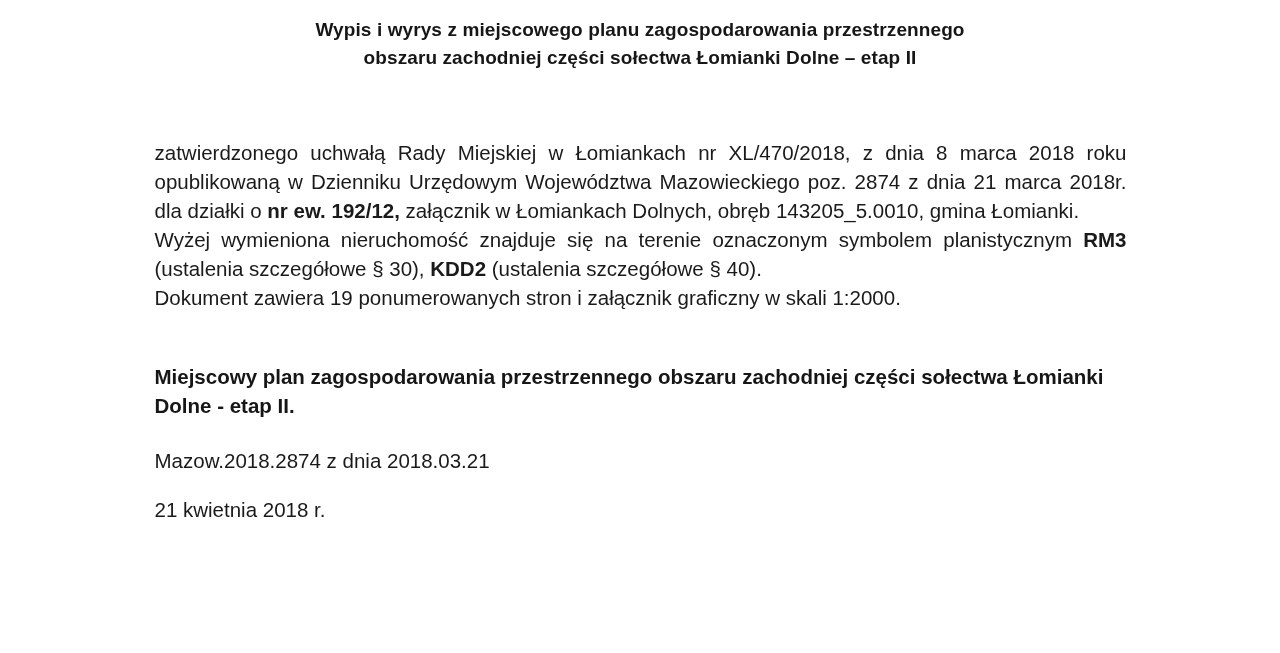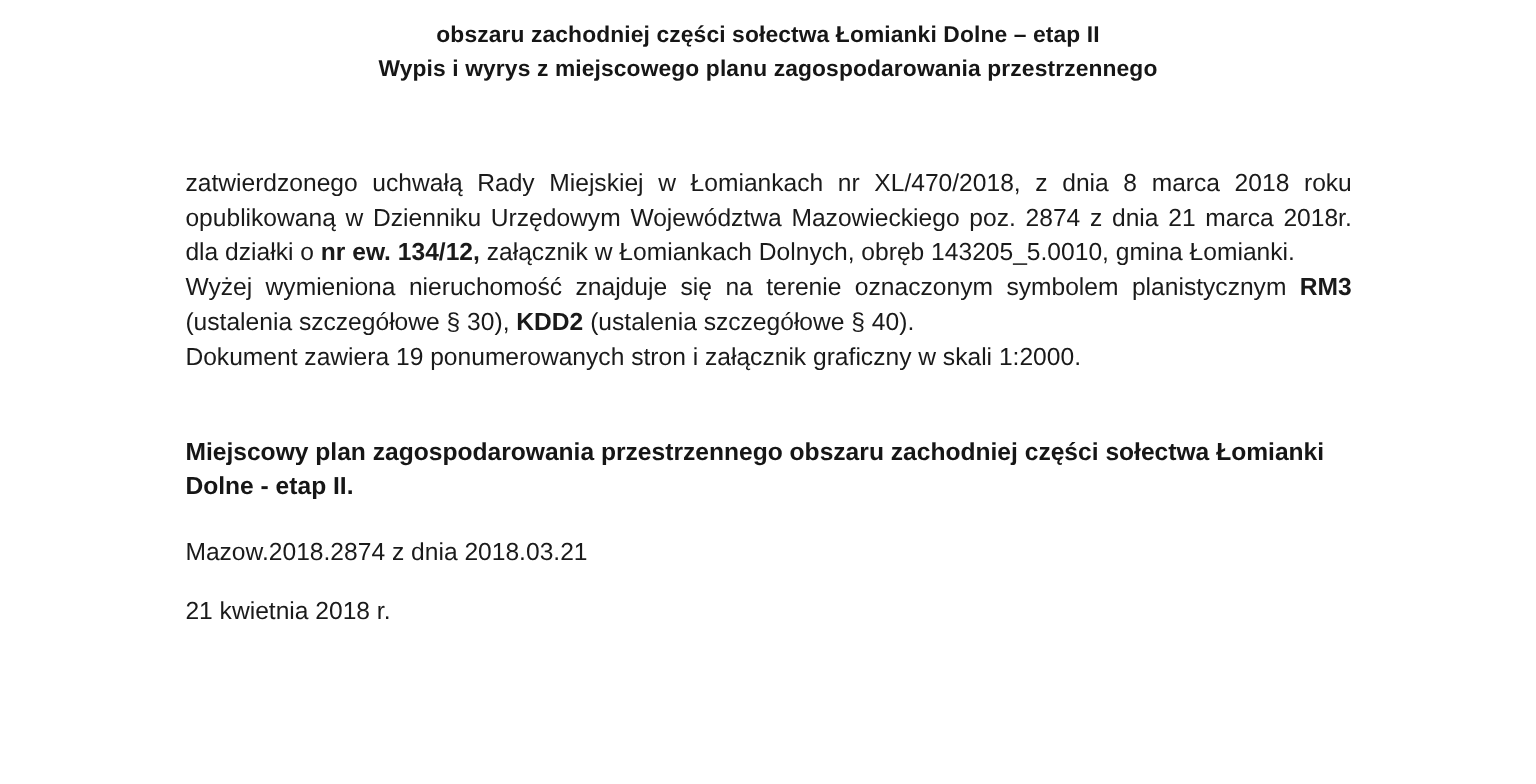--- a/index.html
+++ b/index.html
@@ -74,29 +74,29 @@
   .nowrap {
     white-space: nowrap;
   }
 </style>
 </head>
 <body>
 
 <div class="page">
 
   <div class="doc-title">
+    <span class="line">Wypis i wyrys z miejscowego planu zagospodarowania przestrzennego</span>
     <span class="line">obszaru zachodniej części sołectwa Łomianki Dolne – etap II</span>
-    <span class="line">Wypis i wyrys z miejscowego planu zagospodarowania przestrzennego</span>
   </div>
 
   <div class="spacer-top"></div>
 
   <div class="body-block">
 
-    <p class="para"><span>zatwierdzonego uchwałą Rady Miejskiej w Łomiankach nr XL/470/2018, z dnia  8 marca 2018 roku opublikowaną w Dzienniku Urzędowym Województwa Mazowieckiego poz. 2874 z dnia 21 marca 2018r. dla działki o </span><span class="bold nowrap">nr ew. 134/12,</span><span>  załącznik w Łomiankach Dolnych, obręb 143205_5.0010, gmina Łomianki.</span></p>
+    <p class="para"><span>zatwierdzonego uchwałą Rady Miejskiej w Łomiankach nr XL/470/2018, z dnia  8 marca 2018 roku opublikowaną w Dzienniku Urzędowym Województwa Mazowieckiego poz. 2874 z dnia 21 marca 2018r. dla działki o </span><span class="bold nowrap">nr ew. 192/12,</span><span>  załącznik w Łomiankach Dolnych, obręb 143205_5.0010, gmina Łomianki.</span></p>
 
     <p class="para"><span>Wyżej wymieniona nieruchomość znajduje się na terenie oznaczonym symbolem planistycznym </span><span class="bold">RM3</span><span> (ustalenia szczegółowe § 30), </span><span class="bold">KDD2</span><span> (ustalenia szczegółowe § 40).</span></p>
 
     <p class="para nojustify">Dokument zawiera 19 ponumerowanych stron i załącznik graficzny w skali 1:2000.</p>
 
     <div class="spacer-mid"></div>
 
     <div class="heading-bold">
       <div>Miejscowy plan zagospodarowania przestrzennego obszaru zachodniej części sołectwa Łomianki</div>
       <div>Dolne - etap II.</div>

